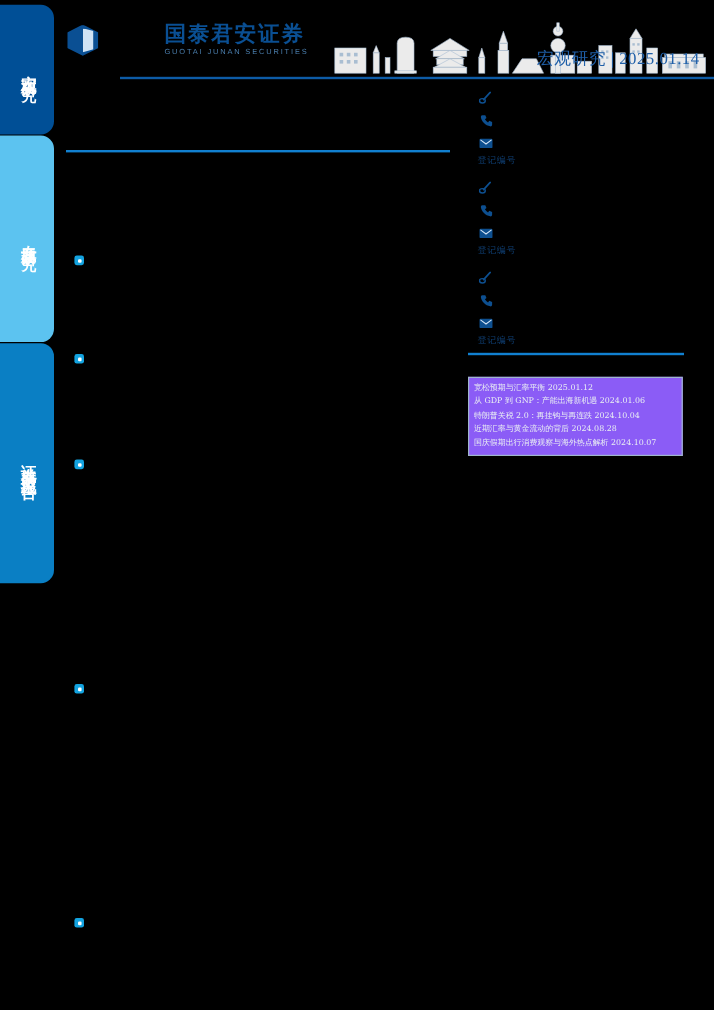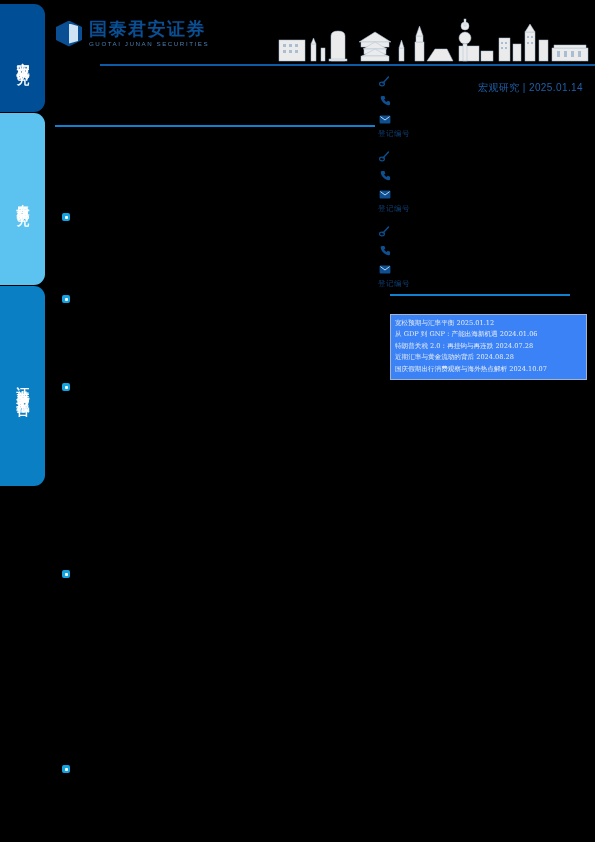--- a/index.html
+++ b/index.html
@@ -13,59 +13,59 @@
         display:flex;align-items:center;justify-content:center;}
   .vtab span{writing-mode:vertical-rl;text-orientation:upright;
              color:#fff;font-size:13px;letter-spacing:3px;
              font-family:"DejaVu Serif",serif;font-weight:700;}
   #tab0{top:4px;height:108px;background:#004f96;}
   #tab1{top:113px;height:172px;background:#5cc3f0;}
   #tab2{top:286px;height:200px;background:#0a7fc4;}
 
   
   .hdr{position:absolute;left:45px;top:0;width:550px;height:72px;}
-  .logo{position:absolute;left:11px;top:20px;display:flex;align-items:center;}
+  .logo{position:absolute;left:11px;top:20px;display:flex;align-items:center;gap:48px;}
   .logo-mark{width:26px;height:26px;position:relative;}
   .logo-mark .hex{position:absolute;inset:0;background:#0a4f93;
         clip-path:polygon(50% 0,100% 25%,100% 75%,50% 100%,0 75%,0 25%);}
   .logo-mark .hl{position:absolute;left:50%;top:3px;width:9px;height:20px;
         background:#cfe3f5;clip-path:polygon(0 0,100% 12%,100% 88%,0 100%);}
   .logo-txt{margin-left:7px;}
   .logo-cn{color:#0a4f93;font-size:18px;font-weight:700;letter-spacing:1.5px;
            font-family:"DejaVu Serif",serif;line-height:1;}
   .logo-en{color:#4b7fae;font-size:6.2px;letter-spacing:1.55px;
            font-family:"Liberation Sans",sans-serif;margin-top:2px;}
 
   .skyline{position:absolute;left:230px;top:18px;width:320px;height:44px;
            opacity:.92;}
   .hdr-meta{position:absolute;right:12px;top:40px;color:#1f5fa8;
-            font-size:10px;letter-spacing:.4px;z-index:4;
-            font-family:Liberation Sans, sans-serif;margin-top:41px;}
+            font-size:14px;letter-spacing:.4px;z-index:4;
+            font-family:Liberation Serif, serif;}
   .rule-top{position:absolute;left:55px;top:64px;width:515px;height:2.2px;
             background:#0d5ba6;}
   .rule-mid{position:absolute;left:55px;top:125px;width:320px;height:2.4px;
             background:#1180d0;}
 
   
   .bullets{position:absolute;left:0;top:0;width:595px;height:842px;}
   .bullet{position:absolute;width:8px;height:8px;border-radius:2px;
           background:#13a3e0;display:flex;align-items:center;justify-content:center;}
   .bullet i{width:3px;height:3px;background:#fff;display:block;border-radius:1px;}
 
   
-  .analyst{position:absolute;left:377px;width:180px;}
+  .analyst{position:absolute;left:397px;width:180px;}
   .arow{height:19px;display:flex;align-items:center;}
   .ico{width:16px;display:flex;justify-content:center;align-items:center;}
   .reg{color:#0f3f73;font-size:7.5px;font-family:"DejaVu Serif",serif;
        letter-spacing:.5px;padding-left:1px;}
   .rule-an{position:absolute;left:390px;width:180px;height:2.2px;background:#1180d0;}
 
   
-  .reports{position:absolute;left:390px;top:314px;width:197px;
-           border:1px solid #9fb6cc;background:#3b82f6;padding:3px 4px 4px 4px;
+  .reports{position:absolute;left:390px;top:314px;width:179px;
+           border:1px solid #9fb6cc;background:#8b5cf6;padding:3px 4px 4px 4px;
            box-sizing:border-box;}
   .rpt{color:#e9eef3;font-size:6.6px;line-height:11.4px;
        font-family:"DejaVu Serif",serif;white-space:normal;}
 </style>
 </head>
 <body>
 
 <div class="sidebar">
   <div class="vtab" id="tab0">
     <span>宏观研究</span>
@@ -250,16 +250,16 @@
     </div>
   </div>
   <div class="reg">登记编号</div>
 </div>
 
 <div class="rule-an" style="top:294px;"></div>
 
 <div class="reports">
   <div class="rpt">宽松预期与汇率平衡  2025.01.12</div>
   <div class="rpt">从 GDP 到 GNP：产能出海新机遇  2024.01.06</div>
-  <div class="rpt">特朗普关税 2.0：再挂钩与再连跌  2024.07.28</div>
+  <div class="rpt">特朗普关税 2.0：再挂钩与再连跌  2024.10.04</div>
   <div class="rpt">近期汇率与黄金流动的背后  2024.08.28</div>
   <div class="rpt">国庆假期出行消费观察与海外热点解析 2024.10.07</div>
 </div>
 
 </body></html>

